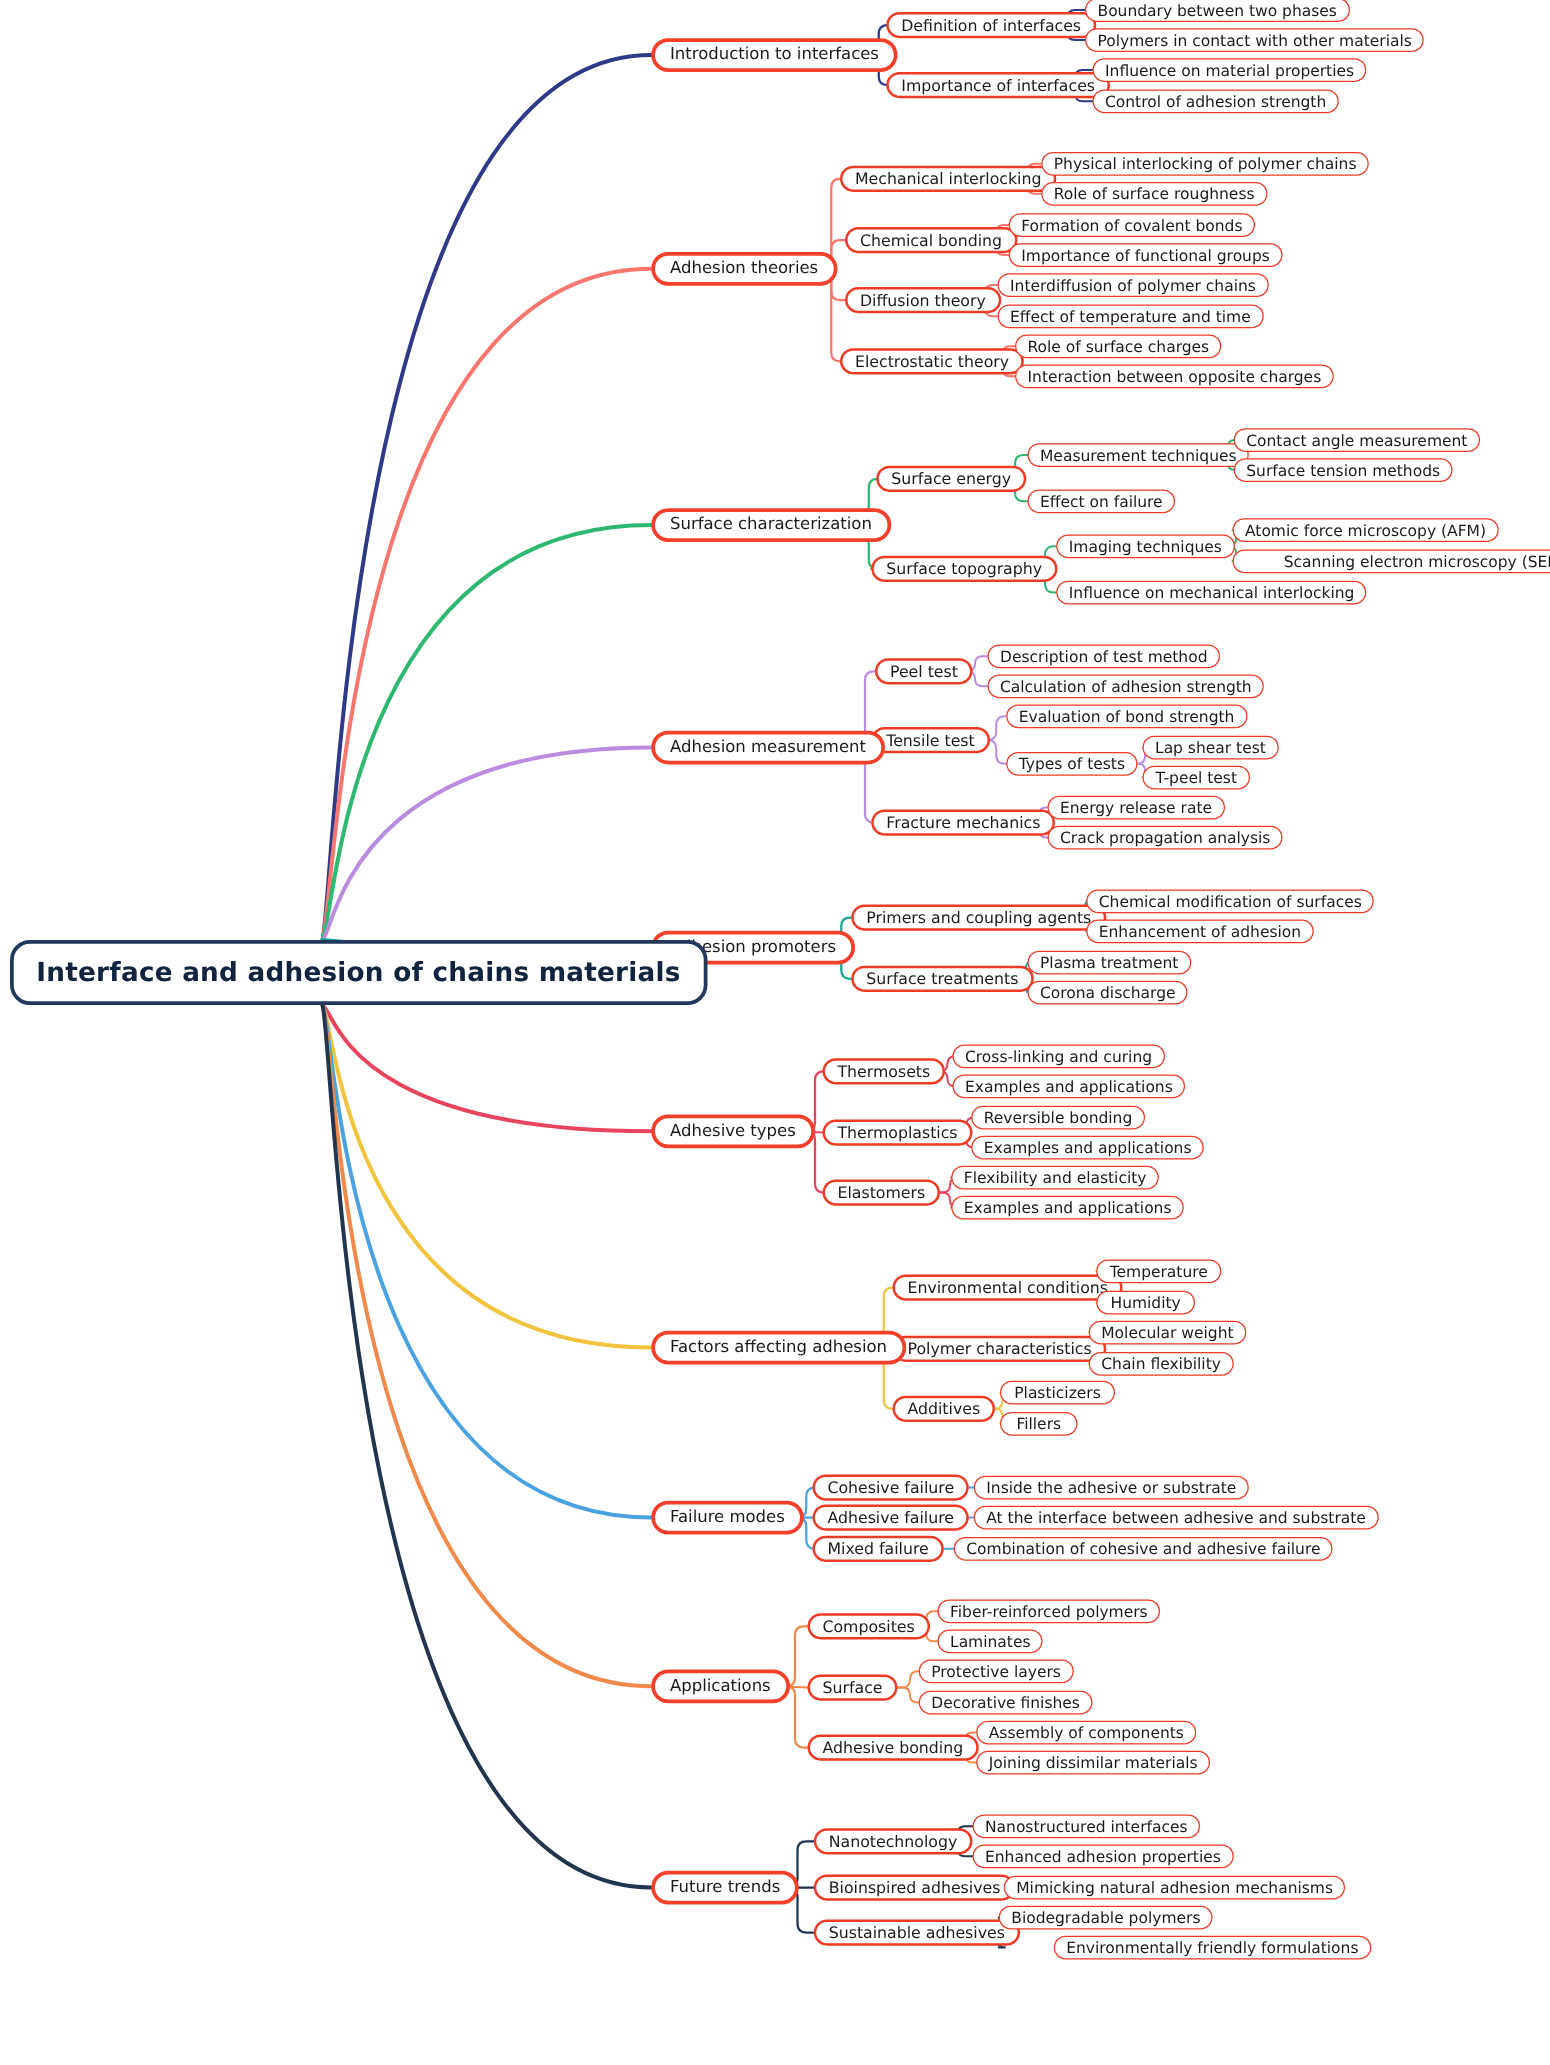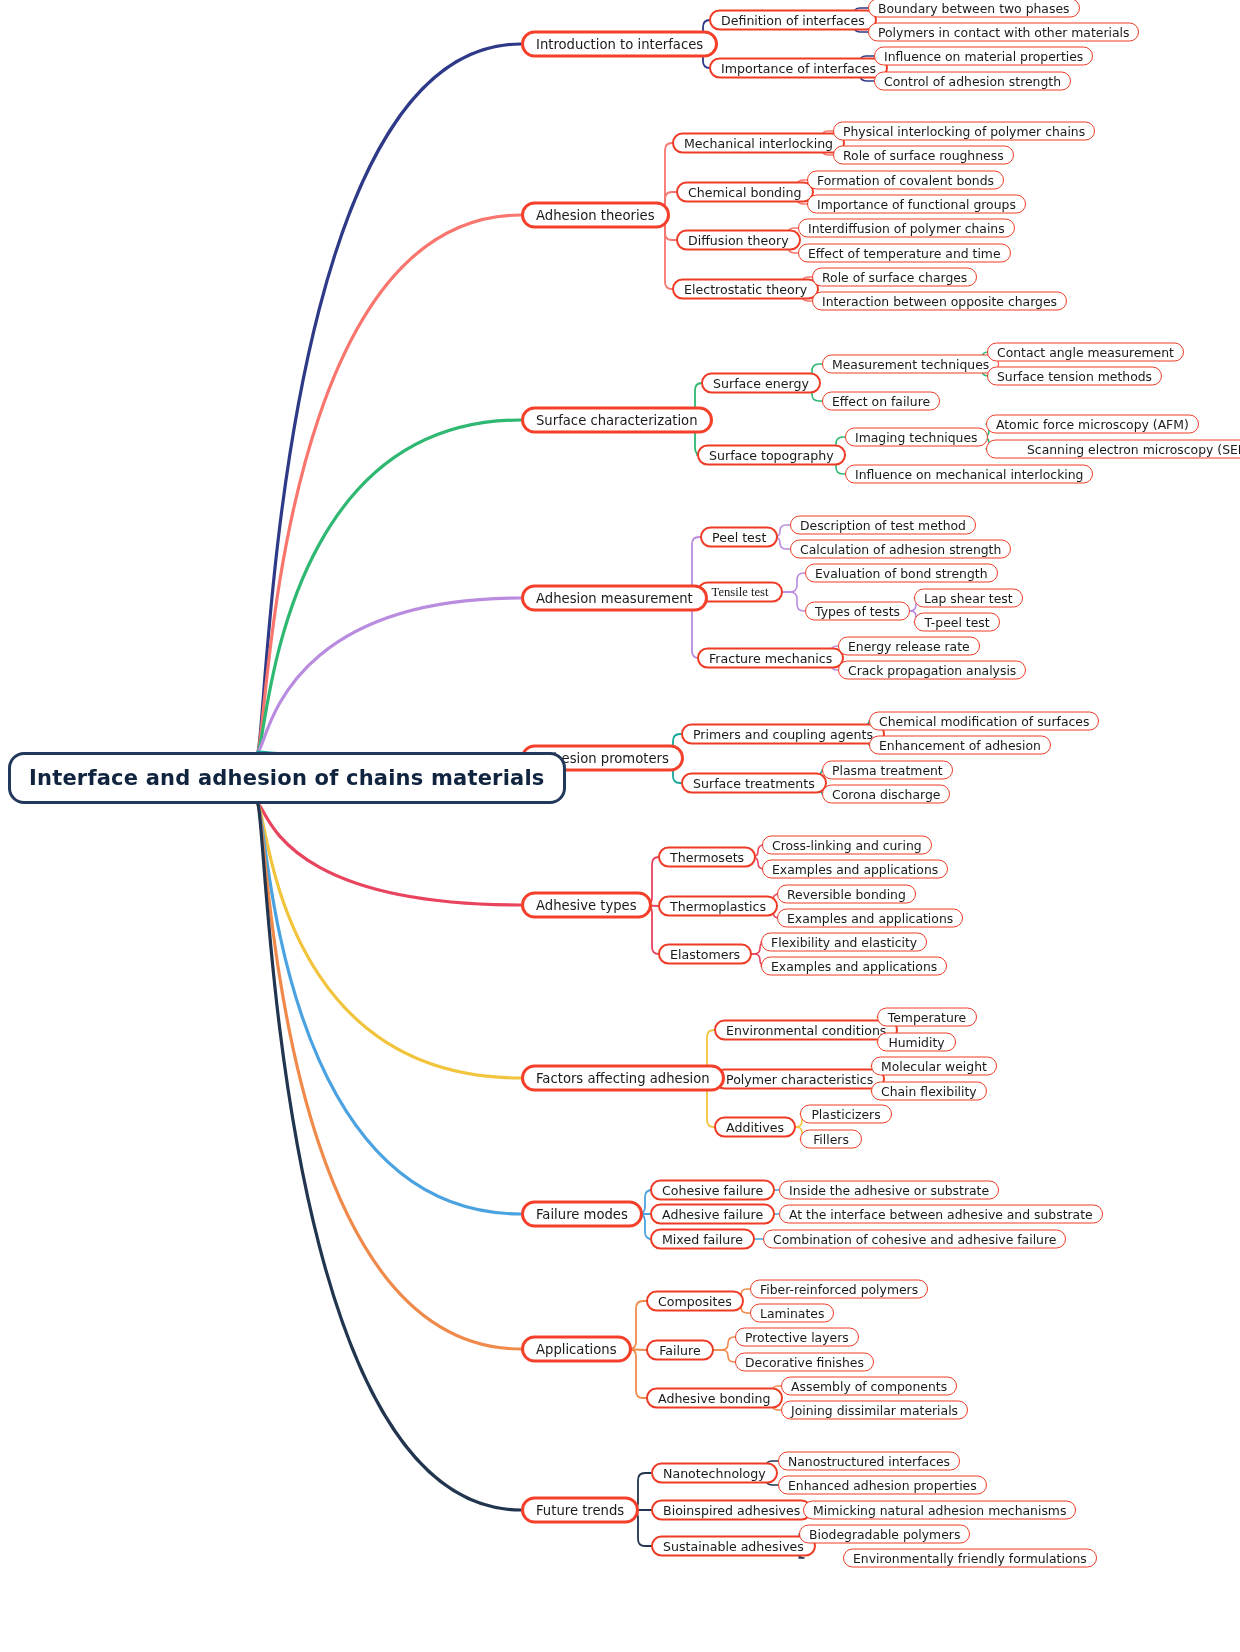--- a/index.html
+++ b/index.html
@@ -269,21 +269,21 @@
       </div>
       <div class="node lvl2" style="left: 700px; top: 537px; min-width: 66px;">
         <span>Peel test</span>
       </div>
       <div class="node lvl3" style="left: 790px; top: 525px; min-width: 147px;">
         <span>Description of test method</span>
       </div>
       <div class="node lvl3" style="left: 790px; top: 549px; min-width: 177px;">
         <span>Calculation of adhesion strength</span>
       </div>
-      <div class="node lvl2" style="left: 697px; top: 592px; min-width: 86px; font-family: Liberation Serif, serif;">
+      <div class="node lvl2" style="left: 697px; top: 592px; min-width: 86px;">
         <span>Tensile test</span>
       </div>
       <div class="node lvl3" style="left: 805px; top: 573px; min-width: 157px;">
         <span>Evaluation of bond strength</span>
       </div>
       <div class="node lvl3" style="left: 805px; top: 611px; min-width: 97px;">
         <span>Types of tests</span>
       </div>
       <div class="node lvl4" style="left: 914px; top: 598px; min-width: 95px;">
         <span>Lap shear test</span>
@@ -408,21 +408,21 @@
       <div class="node lvl2" style="left: 646px; top: 1301px; min-width: 81px;">
         <span>Composites</span>
       </div>
       <div class="node lvl3" style="left: 750px; top: 1289px; min-width: 150px;">
         <span>Fiber-reinforced polymers</span>
       </div>
       <div class="node lvl3" style="left: 750px; top: 1313px; min-width: 76px;">
         <span>Laminates</span>
       </div>
       <div class="node lvl2" style="left: 646px; top: 1350px; min-width: 68px;">
-        <span>Failure</span>
+        <span>Surface</span>
       </div>
       <div class="node lvl3" style="left: 735px; top: 1337px; min-width: 104px;">
         <span>Protective layers</span>
       </div>
       <div class="node lvl3" style="left: 735px; top: 1362px; min-width: 116px;">
         <span>Decorative finishes</span>
       </div>
       <div class="node lvl2" style="left: 646px; top: 1398px; min-width: 112px;">
         <span>Adhesive bonding</span>
       </div>

